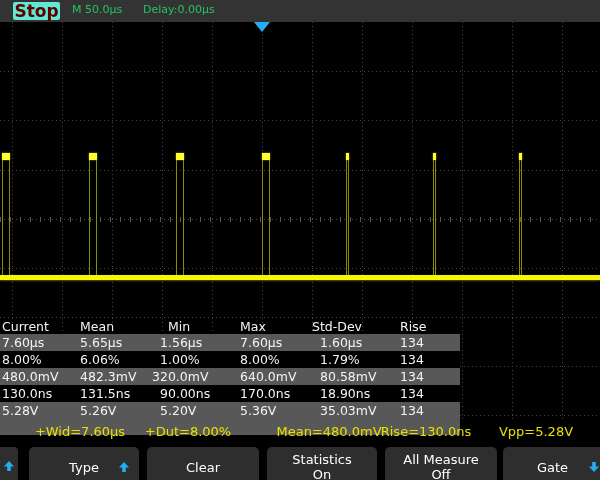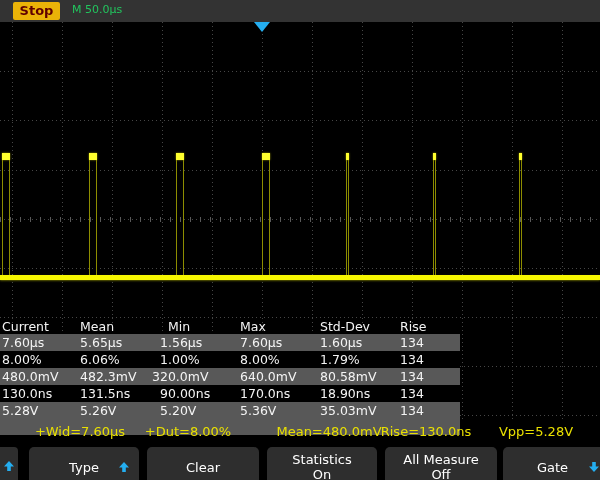--- a/index.html
+++ b/index.html
@@ -1,22 +1,22 @@
 <!DOCTYPE html>
 <html><head>
 <meta charset="utf-8">
 <style>
   html,body{margin:0;padding:0;background:#000;}
   .screen{position:relative;width:600px;height:480px;background:#000;overflow:hidden;
           font-family:"DejaVu Sans", "Liberation Sans", sans-serif;}
 
   
   .topbar{position:absolute;top:0;left:0;width:600px;height:22px;background:#333333;}
-  .stop-badge{position:absolute;left:13px;top:2px;width:47px;height:18px;background:#eab308;
-              color:#5f0000;font-size:13px;font-weight:bold;text-align:center;line-height:18px;border-radius:2px;}
+  .stop-badge{position:absolute;left:13px;top:2px;width:47px;height:18px;background:#5eead4;
+              color:#5f0000;font-size:17px;font-weight:bold;text-align:center;line-height:18px;border-radius:2px;}
   .tb-text{position:absolute;top:3px;color:#22c55e;font-size:11px;white-space:nowrap;}
   .timebase{left:72px;}
   .delay{left:143px;}
 
   
   .scope{position:absolute;top:22px;left:0;width:600px;height:421px;background:#000;}
   .vline{position:absolute;top:0;height:397px;width:1px;
          background:repeating-linear-gradient(180deg,#464646 0 1px,transparent 1px 4px);}
   .hline{position:absolute;left:0;width:600px;height:1px;
          background:repeating-linear-gradient(90deg,#464646 0 1px,transparent 1px 4px);}
@@ -56,20 +56,21 @@
   .btn-gate .side-icon{right:2px;}
 </style>
 </head>
 <body>
 
 <div class="screen">
 
   <div class="topbar">
     <div class="stop-badge">Stop</div>
     <div class="tb-text timebase">M 50.0μs</div>
+    <div class="tb-text delay">Delay:0.00μs</div>
   </div>
 
   <div class="scope">
     <div id="grid">
         <div class="vline" style="left: 12px;"></div>
         <div class="vline" style="left: 62px;"></div>
         <div class="vline" style="left: 112px;"></div>
         <div class="vline" style="left: 162px;"></div>
         <div class="vline" style="left: 212px;"></div>
         <div class="vline" style="left: 262px;"></div>
@@ -114,21 +115,21 @@
         <div class="pulse-edge" style="left: 521px;"></div>
       </div>
     <div class="trig-marker" id="trig" style="left: 254px;"></div>
 
     <div id="stats">
       <div class="thead-row" id="thead">
           <div class="tcell" style="left: 2px;">Current</div>
           <div class="tcell" style="left: 80px;">Mean</div>
           <div class="tcell" style="left: 168px;">Min</div>
           <div class="tcell" style="left: 240px;">Max</div>
-          <div class="tcell" style="left: 320px;">Std-Dev</div>
+          <div class="tcell" style="left: 312px;">Std-Dev</div>
           <div class="tcell" style="left: 400px;">Rise</div>
         </div>
       <div id="tbody">
           <div class="trow gray" style="top: 312px;">
             <div class="tcell" style="left: 2px;">7.60μs</div>
             <div class="tcell" style="left: 80px;">5.65μs</div>
             <div class="tcell" style="left: 160px;">1.56μs</div>
             <div class="tcell" style="left: 240px;">7.60μs</div>
             <div class="tcell" style="left: 320px;">1.60μs</div>
             <div class="tcell" style="left: 400px;">134</div>

